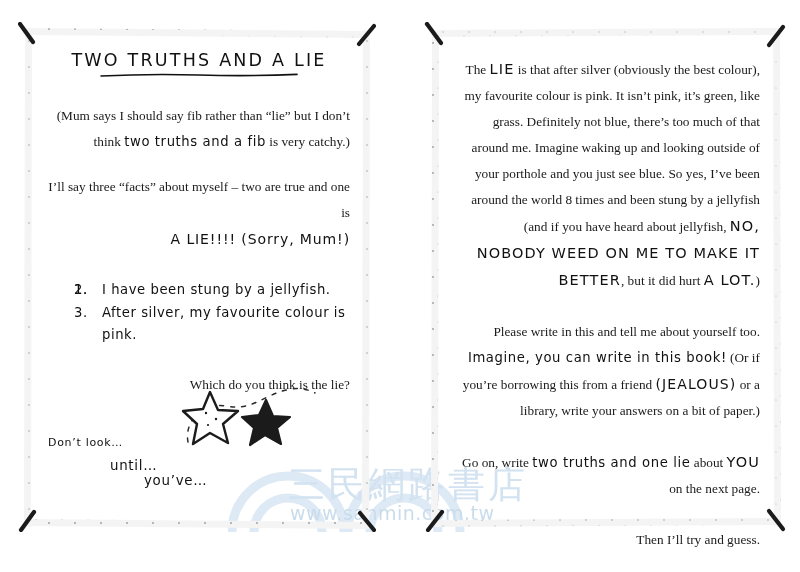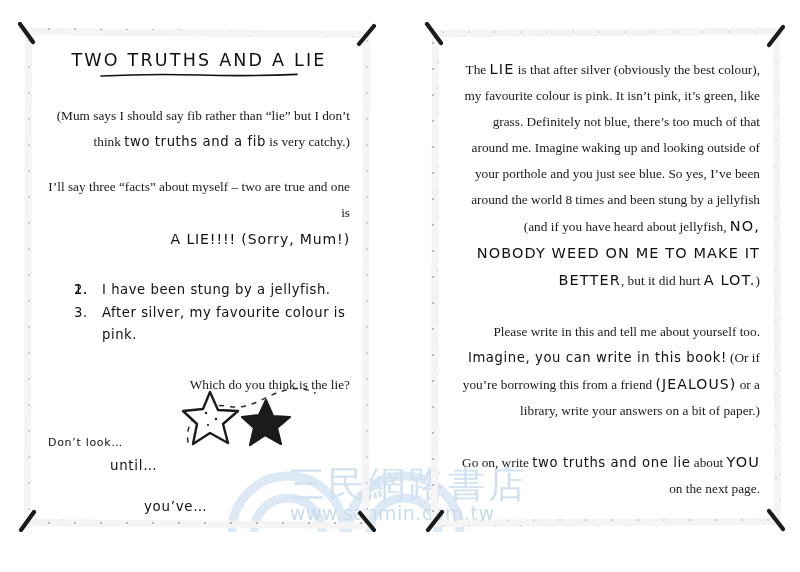--- a/index.html
+++ b/index.html
@@ -143,21 +143,21 @@
   
   .cascade { position: relative; }
   .cascade div {
     font-family: "DejaVu Sans", sans-serif;
     letter-spacing: 0.7px;
     color: #111111;
     white-space: nowrap;
   }
   .casc-1 { font-size: 11px; margin-left: 0px;   }
   .casc-2 { font-size: 13.4px; margin-left: 62px; margin-top: 9px; }
-  .casc-3 { font-size: 13.4px; margin-left: 96px; margin-top: 26px; }
+  .casc-3 { font-size: 13.4px; margin-left: 96px; margin-top: 0; }
 
   
   #stars {
     position: absolute;
     left: 160px;
     top: 358px;
     width: 140px;
     height: 80px;
     z-index: 4;
     pointer-events: none;
@@ -308,18 +308,19 @@
       <div class="gap-lg"></div>
 
       <p class="para serif"><span>Please write in this and tell me about yourself too. </span><span class="hand">Imagine, you can write in this book!</span><span> (Or if you’re borrowing this from a friend </span><span class="hand-caps" style="font-size:14px;">(JEALOUS)</span><span> or a library, write your answers on a bit of paper.)</span></p>
 
       <div class="gap-lg"></div>
 
       <p class="para serif"><span>Go on, write </span><span class="hand">two truths and one lie</span><span> about </span><span class="hand-caps" style="font-size:14.5px;">YOU</span><span> on the next page.</span></p>
 
       <div class="gap-lg"></div>
 
+      <p class="para serif">Then I’ll try and guess.</p>
 
     </div>
 
   </div>
 
 </div>
 
 </body></html>

